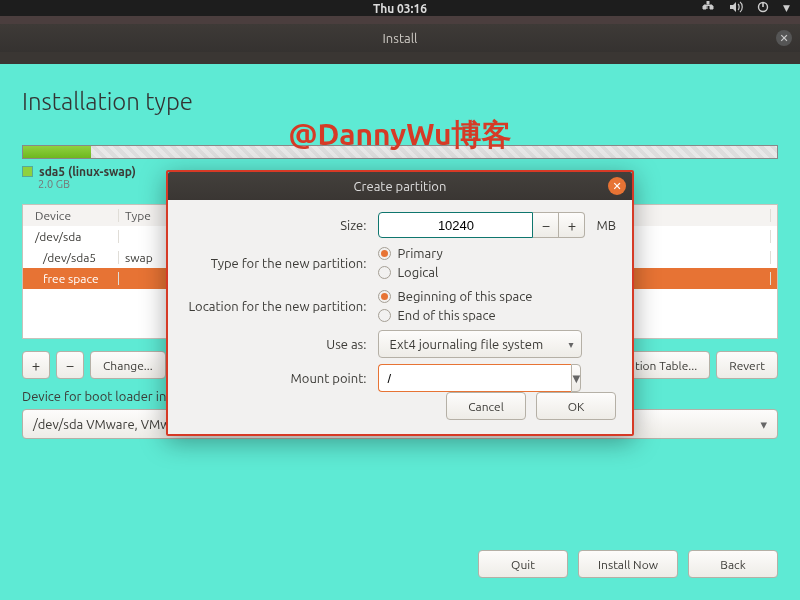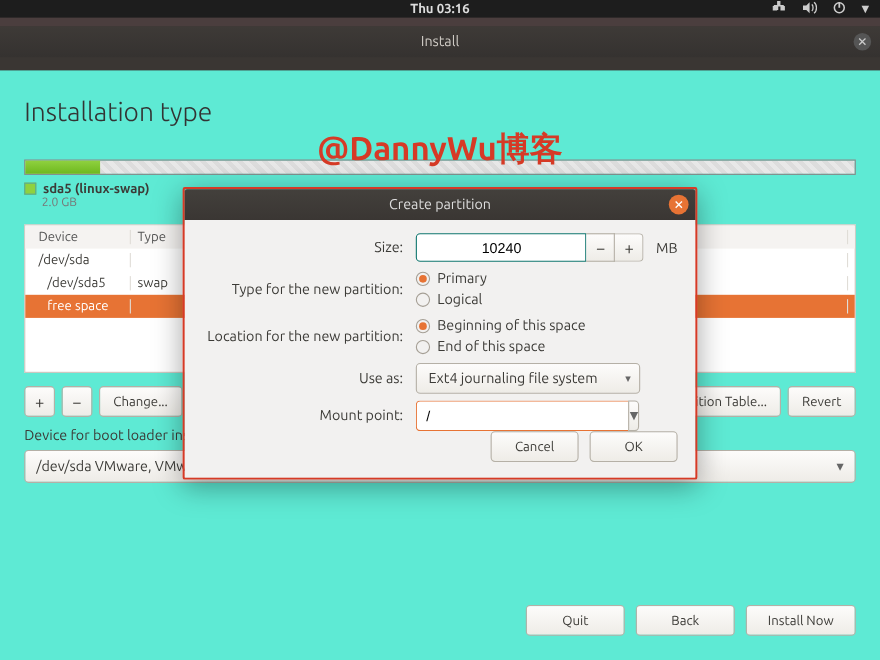--- a/index.html
+++ b/index.html
@@ -157,22 +157,22 @@
     <span class="gtk-btn">Revert</span>
   </div>
 
   <div class="boot-lbl">Device for boot loader installation:</div>
   <div class="boot-combo">
     <span>/dev/sda VMware, VMware Virtual S (21.5 GB)</span>
   </div>
 
   <div class="footer-row">
     <span class="gtk-btn" style="width:90px">Quit</span>
+    <span class="gtk-btn" style="width:100px">Install Now</span>
     <span class="gtk-btn" style="width:90px">Back</span>
-    <span class="gtk-btn" style="width:100px">Install Now</span>
   </div>
 </div>
 
 <div class="watermark">@DannyWu博客</div>
 
 <div class="dialog">
   <div class="dlg-title">
     <span>Create partition</span>
     <span class="dlg-close">✕</span>
   </div>

